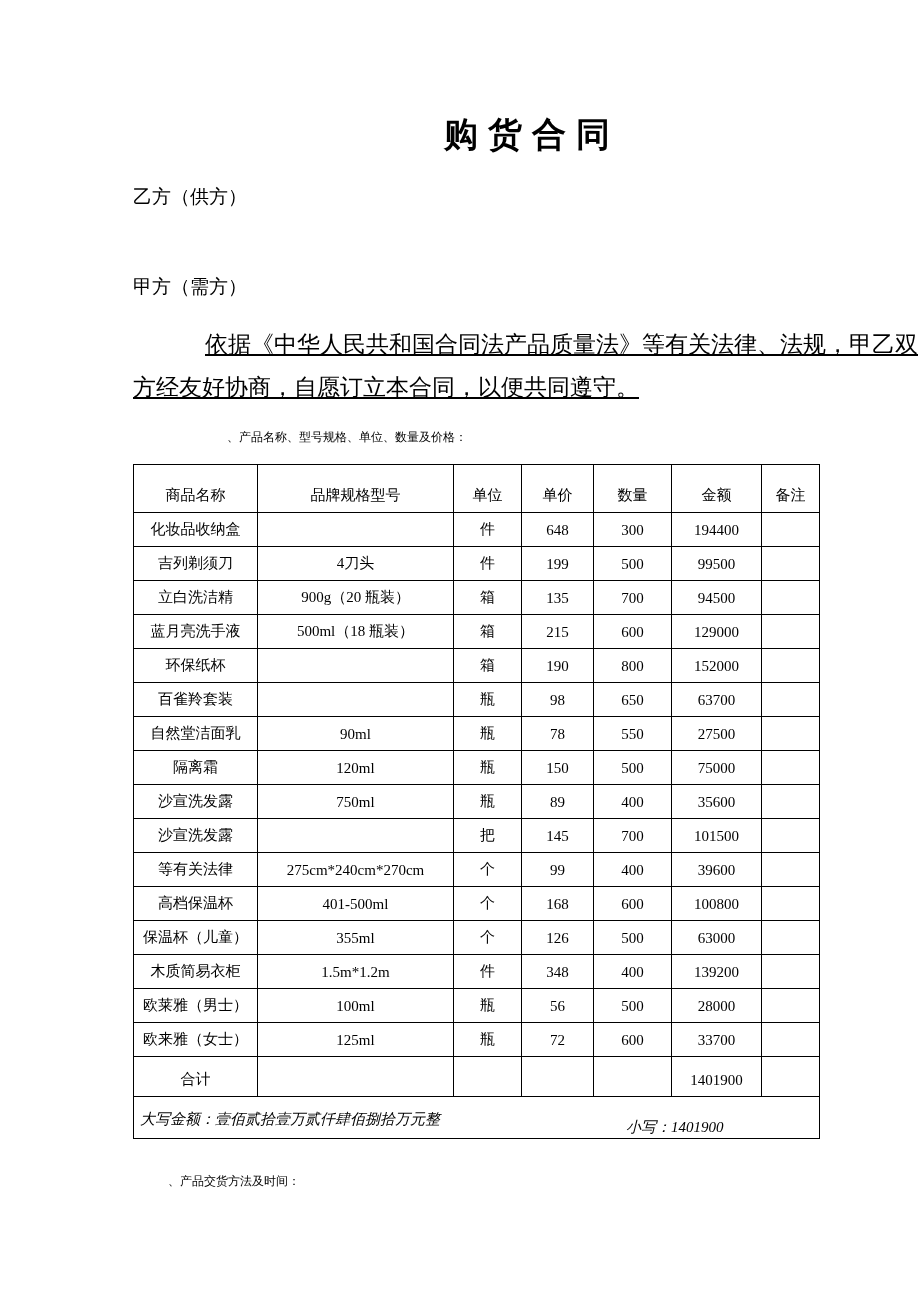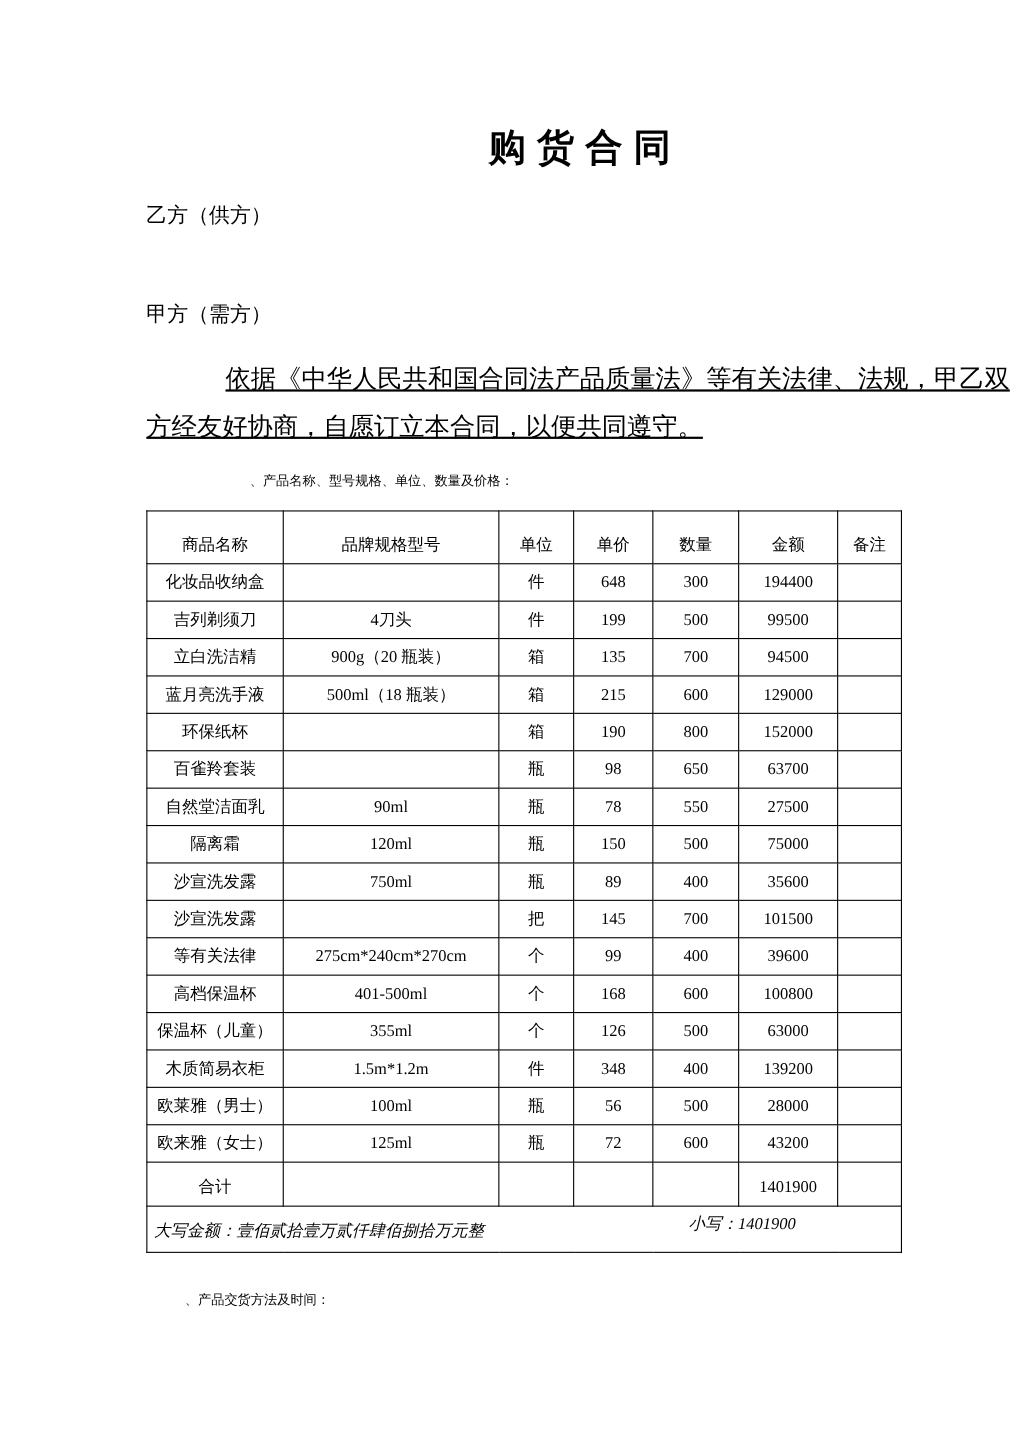--- a/index.html
+++ b/index.html
@@ -74,21 +74,21 @@
   table.products td.words-cell {
     position: relative;
     text-align: left;
     padding-left: 6px;
     padding-bottom: 9px;
     font-style: italic;
   }
   table.products .figures {
     position: absolute;
     left: 492px;
-    bottom: 16px;
+    bottom: 1px;
     white-space: nowrap;
   }
 </style>
 </head>
 <body>
 
 <div class="page">
 
   <h1 class="doc-title">购货合同</h1>
 
@@ -258,21 +258,21 @@
           <td>500</td>
           <td>28000</td>
           <td></td>
         </tr>
         <tr>
           <td class="flush-left">欧来雅（女士）</td>
           <td>125ml</td>
           <td>瓶</td>
           <td>72</td>
           <td>600</td>
-          <td>43200</td>
+          <td>33700</td>
           <td></td>
         </tr>
         <tr class="total-row">
           <td>合计</td>
           <td></td>
           <td></td>
           <td></td>
           <td></td>
           <td>1401900</td>
           <td></td>

